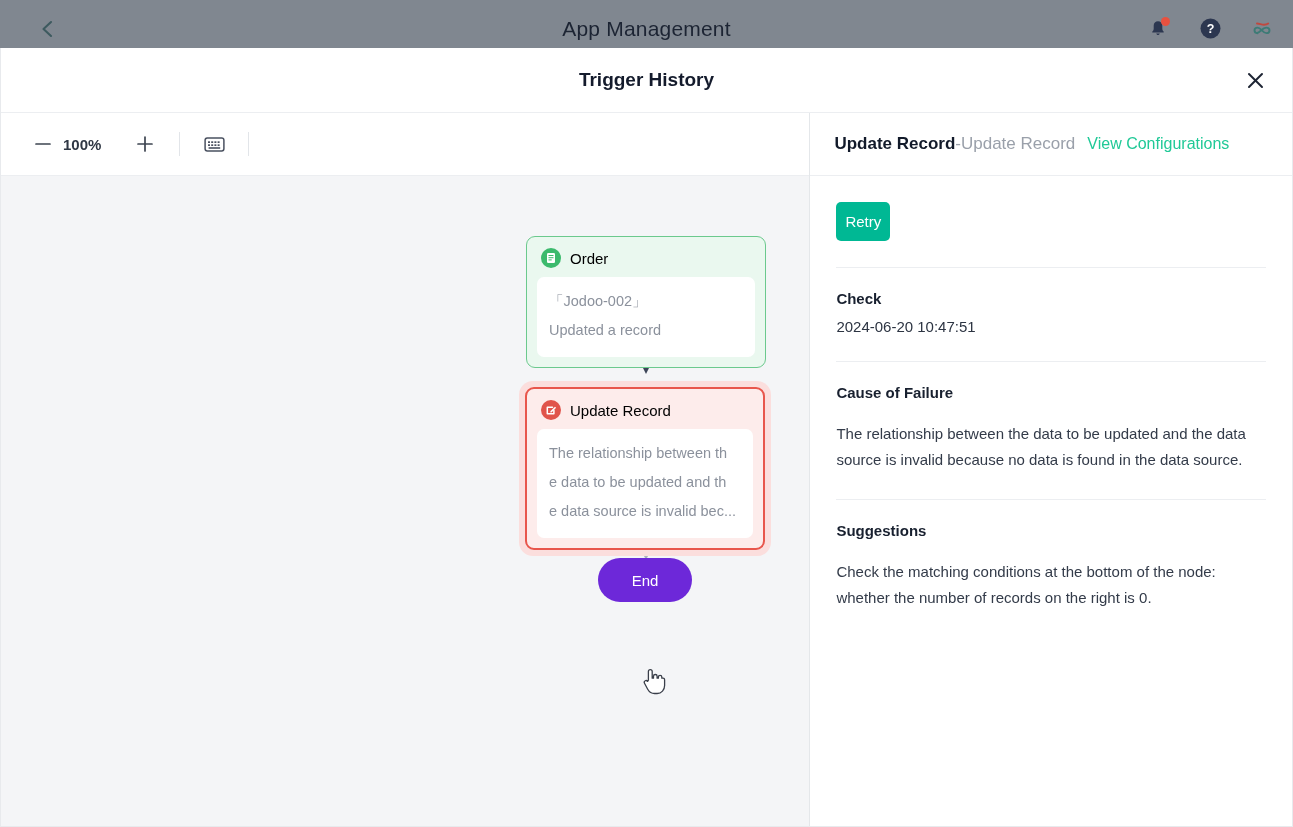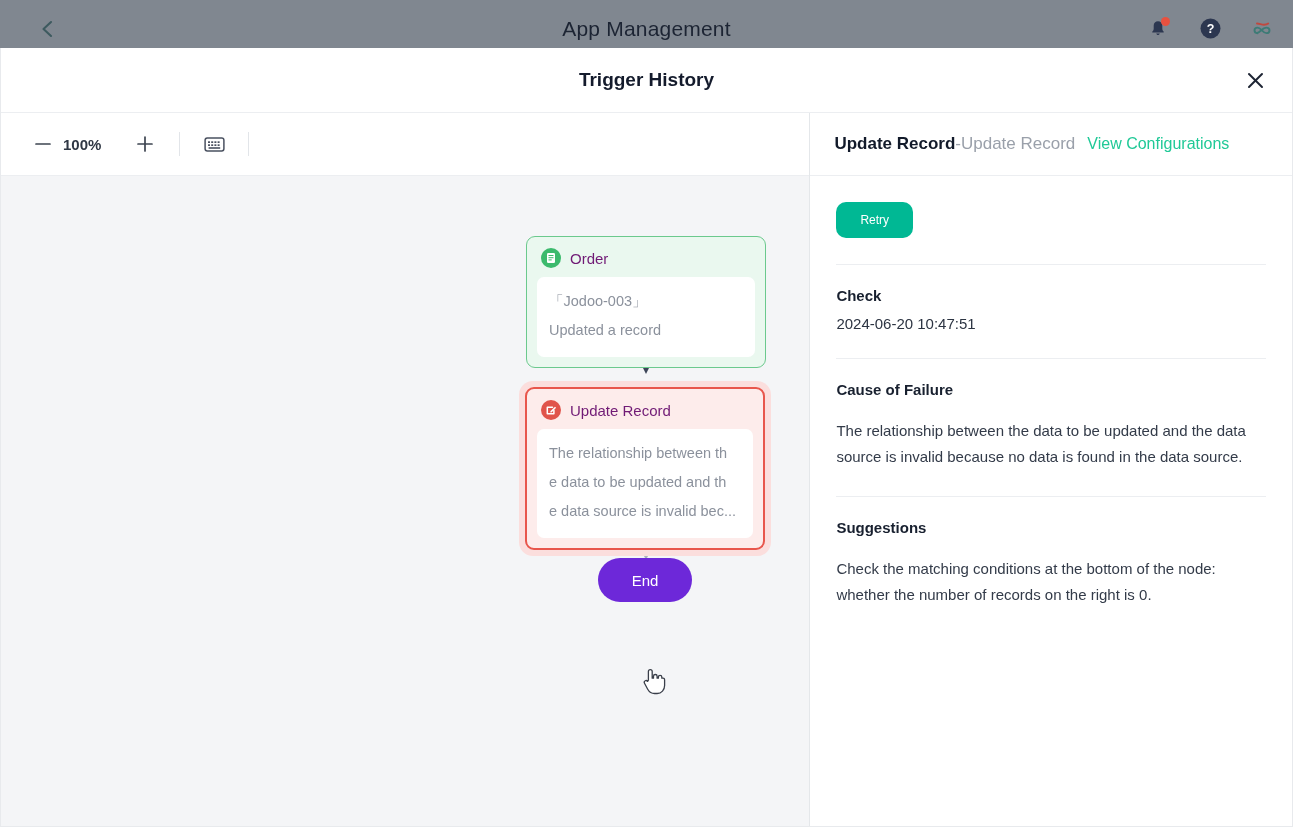--- a/index.html
+++ b/index.html
@@ -115,21 +115,21 @@
     border-radius: 9px;
   }
   .node-start {
     left: 525px; top: 60px;
     background: #eaf8ef;
     border: 1px solid #6bc98d;
   }
   .node-head {
     display: flex; align-items: center; gap: 9px;
     padding: 11px 14px 9px 14px;
-    font-size: 15px; color: #701a75;
+    font-size: 15px; color: #000000;
   }
   .node-badge {
     width: 20px; height: 20px; border-radius: 50%;
     display: flex; align-items: center; justify-content: center;
     flex: none;
   }
   .badge-green { background: #3cba6d; }
   .badge-red   { background: #e0544b; }
   .node-body {
     margin: 0 10px 10px 10px;
@@ -193,23 +193,23 @@
   .dh-sub  { font-size: 17px; color: #9aa0aa; }
   .dh-link {
     font-size: 16px; color: #20c997; margin-left: 12px; cursor: pointer;
   }
   .detail-body {
     flex: 1; padding: 26px 26px 0 26px; overflow: hidden;
   }
   .retry-btn {
     display: inline-block;
     background: #00b894; color: #ffffff;
-    font-size: 12px;
-    padding: 11px 24px;
-    border: none; border-radius: 10px;
+    font-size: 15px;
+    padding: 11px 9px;
+    border: none; border-radius: 5px;
     cursor: pointer;
     font-family: "Liberation Sans", sans-serif;
   }
   .hr {
     height: 1px; background: #eceef1;
     margin: 26px 0 0 0;
   }
   .sec-label {
     font-size: 15px; font-weight: bold; color: #18202f;
     margin: 22px 0 0 0;
@@ -324,21 +324,21 @@
                   <g fill="#3cba6d">
                     <rect x="3.5" y="3" width="5" height="1"></rect>
                     <rect x="3.5" y="5.2" width="5" height="1"></rect>
                     <rect x="3.5" y="7.4" width="3.2" height="1"></rect>
                   </g>
                 </svg>
               </span>
               <span>Order</span>
             </div>
             <div class="node-body">
-              <div class="node-body-line">「Jodoo-003」</div>
+              <div class="node-body-line">「Jodoo-002」</div>
               <div class="node-body-line">Updated a record</div>
             </div>
           </div>
 
           <div class="node-fail-wrap">
             <div class="node-fail">
               <div class="node-head">
                 <span class="node-badge badge-red">
                   <svg width="13" height="13" viewBox="0 0 13 13">
                     <path d="M2.3 3.2h5.2M2.3 3.2v6.6h6.6V6.2" fill="none" stroke="#ffffff" stroke-width="1.5" stroke-linecap="round" stroke-linejoin="round"></path>

